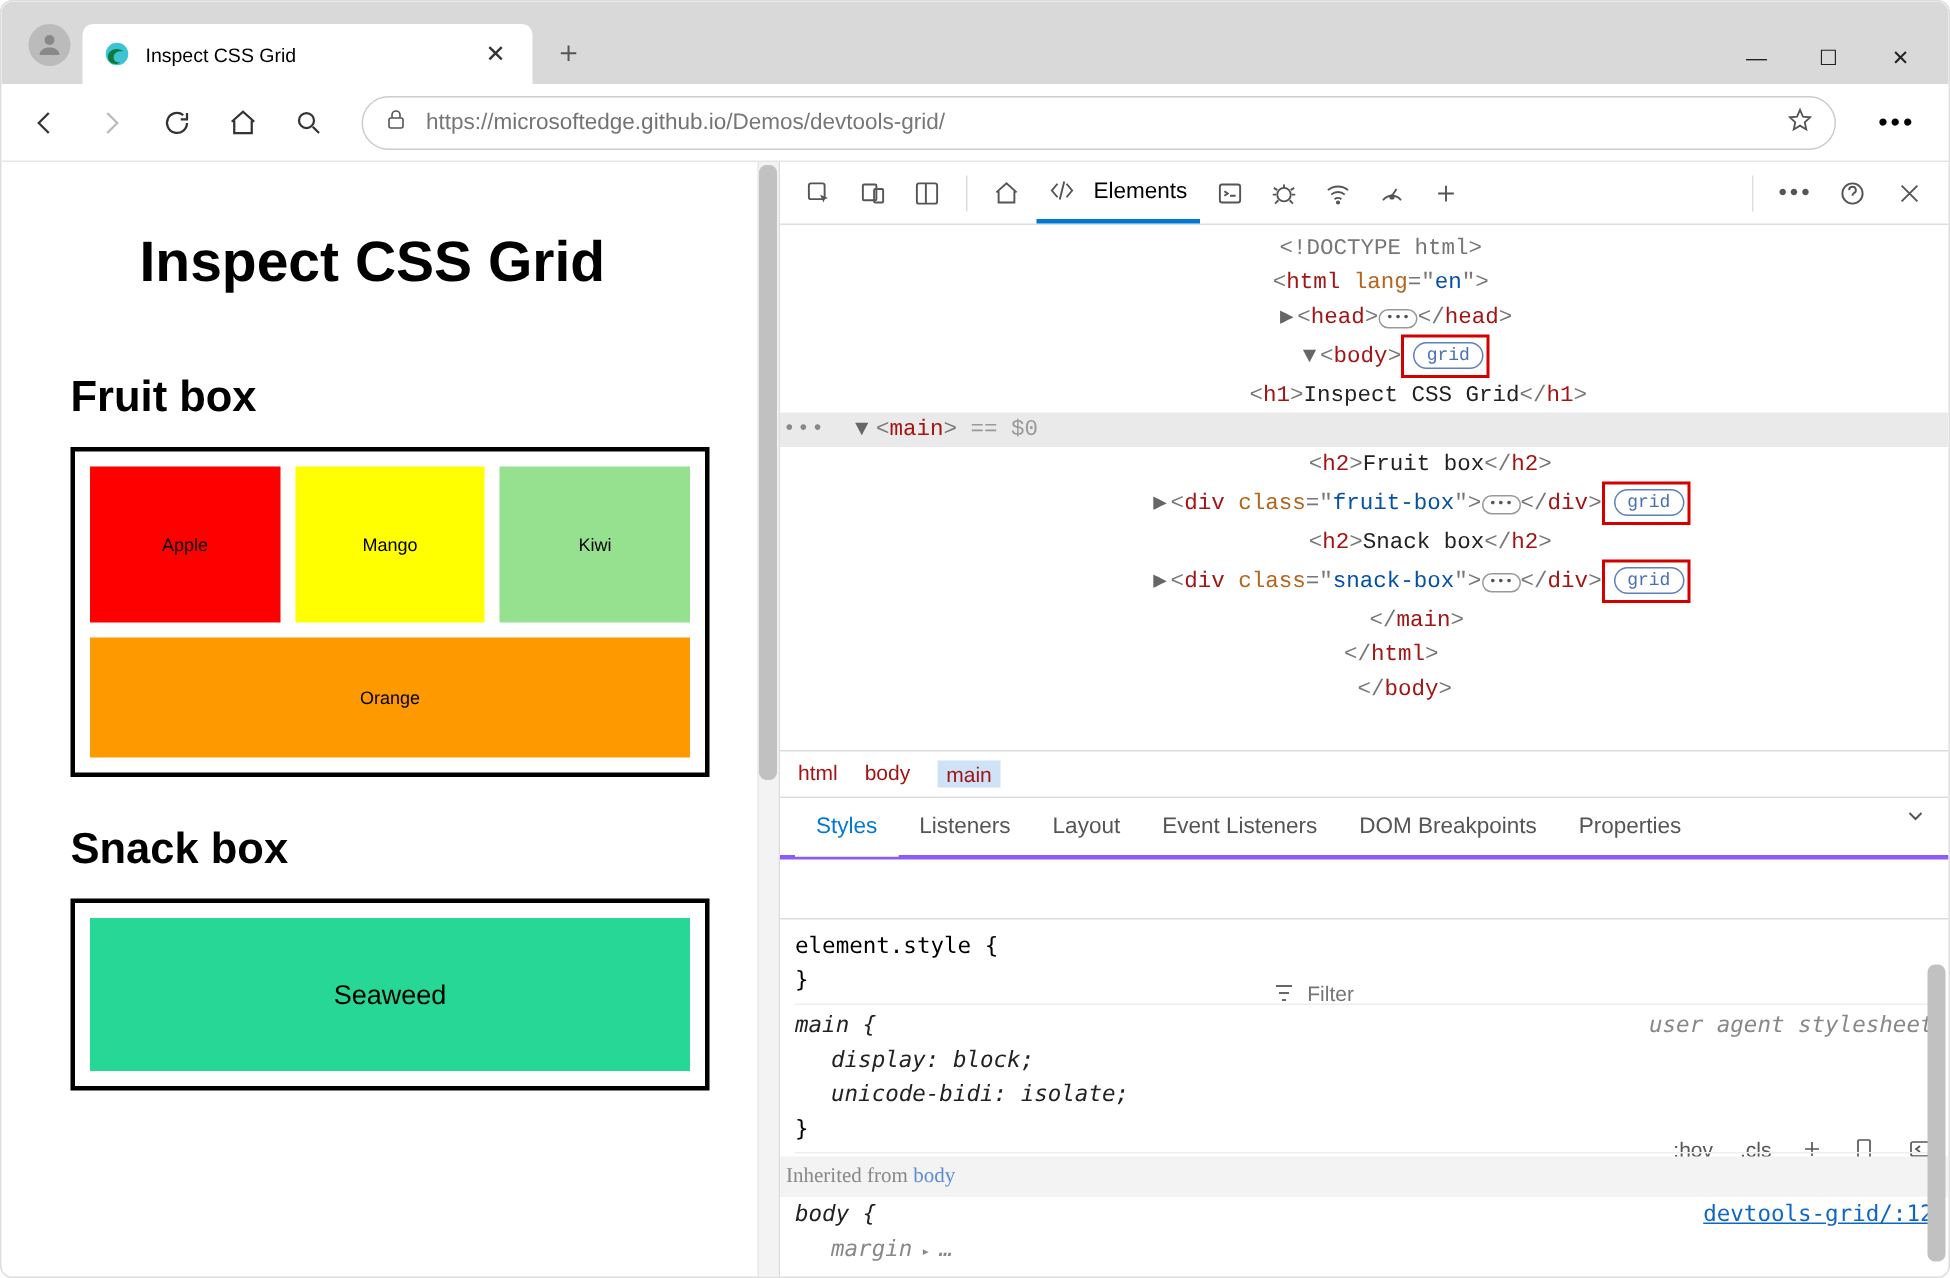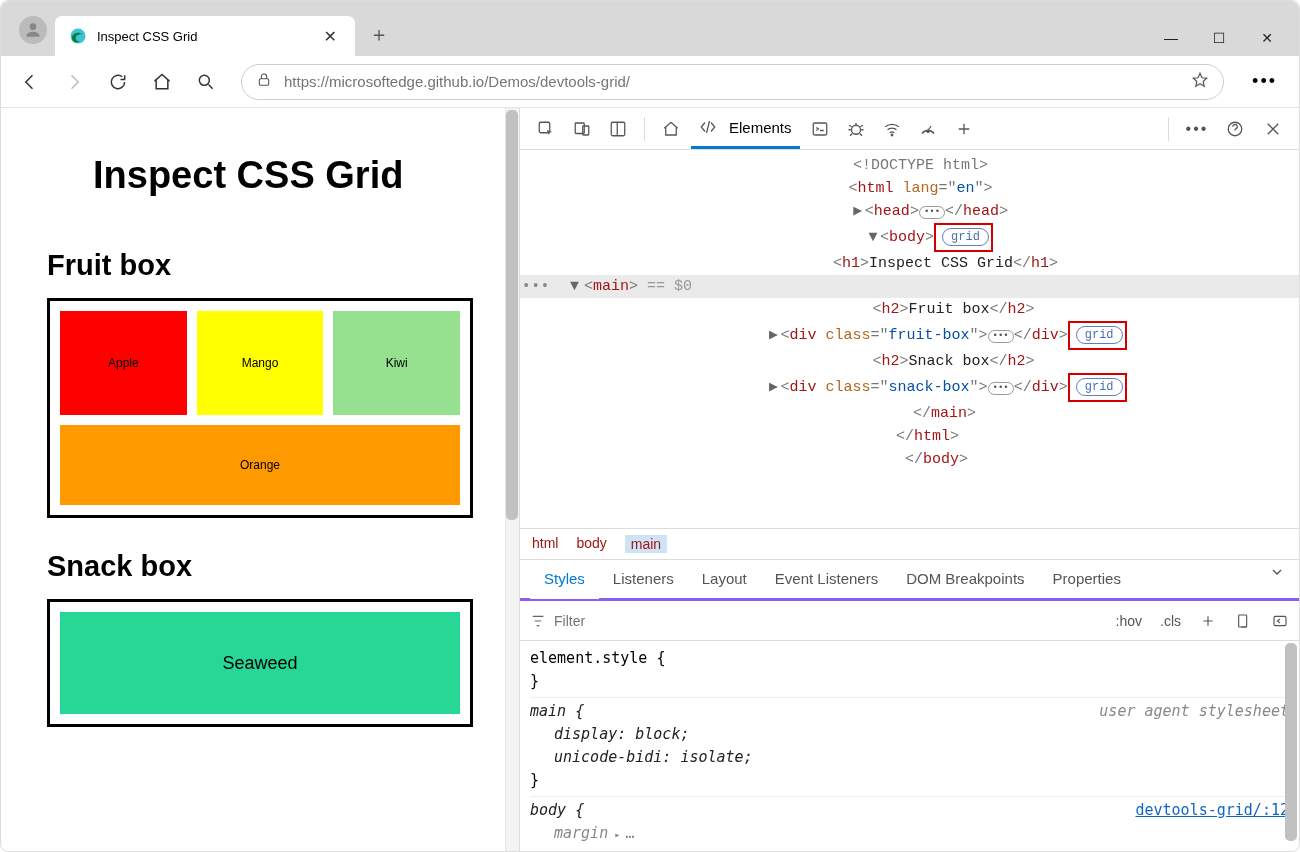--- a/index.html
+++ b/index.html
@@ -80,21 +80,21 @@
 .breadcrumb { border-top: 1px solid #ddd; border-bottom: 1px solid #ddd; padding: 6px 12px; font-size: 14px; display: flex; gap: 18px; }
 .breadcrumb span { color: #a31515; cursor: pointer; }
 .breadcrumb .crumb-active { background: #cfe3f7; padding: 1px 6px; }
 
 
 .styles-tabs { display: flex; border-bottom: 3px solid #8b5cf6; padding: 0 10px; align-items: flex-start; }
 .styles-tab { padding: 10px 14px; font-size: 15px; cursor: pointer; color: #555; }
 .styles-tab.active { color: #0078d4; background: #fff; border-bottom: 2px solid #fff; margin-bottom: -1px; }
 .styles-more { margin-left: auto; padding: 4px; }
 
-.styles-toolbar { display: flex; align-items: center; border-bottom: 1px solid #ddd; padding: 4px 10px; height: 40px; gap: 10px; }
+.styles-toolbar { display: flex; align-items: center; border-bottom: 1px solid #ddd; padding: 4px 10px; height: 40px; gap: 10px; flex-direction: column; }
 .filter-wrap { display: flex; align-items: center; gap: 8px; flex: 0 0 170px; }
 .filter-wrap svg { width: 16px; height: 16px; stroke: #666; fill: none; stroke-width: 1.8; }
 .filter-input { border: none; font-size: 14px; color: #888; outline: none; width: 100px; }
 .styles-right { margin-left: auto; display: flex; align-items: center; gap: 18px; color: #555; font-size: 14px; }
 .styles-right .ico { width: 18px; height: 18px; display: flex; align-items: center; justify-content: center; }
 .styles-right svg { width: 16px; height: 16px; stroke: #555; fill: none; stroke-width: 1.7; }
 
 .styles-body { font-family: Consolas, monospace; font-size: 15px; padding: 6px 10px; line-height: 23px; position: relative; }
 .styles-rule { border-bottom: 1px solid #eee; padding-bottom: 4px; margin-bottom: 2px; }
 .sel-name { color: #222; font-style: italic; }
@@ -348,20 +348,21 @@
         <div><span>element.style {</span></div>
         <div><span>}</span></div>
       </div>
       <div class="styles-rule">
         <span class="ua-sheet">user agent stylesheet</span>
         <div class="sel-name">main {</div>
         <div style="padding-left:24px;"><span class="prop-name">display: block;</span></div>
         <div style="padding-left:24px;"><span class="prop-name">unicode-bidi: isolate;</span></div>
         <div><span>}</span></div>
       </div>
+      <div class="inherited"><span>Inherited from </span><span class="link">body</span></div>
       <div>
         <span class="source-link">devtools-grid/:12</span>
         <span class="sel-name">body {</span>
       </div>
       <div style="padding-left:24px; color:#888; font-style:italic;"><span>margin</span><span style="font-size:10px;">&nbsp;▸&nbsp;</span>…</div>
     </div>
 
     <div class="dt-scrollbar">
         <div class="thumb"></div>
       </div>

